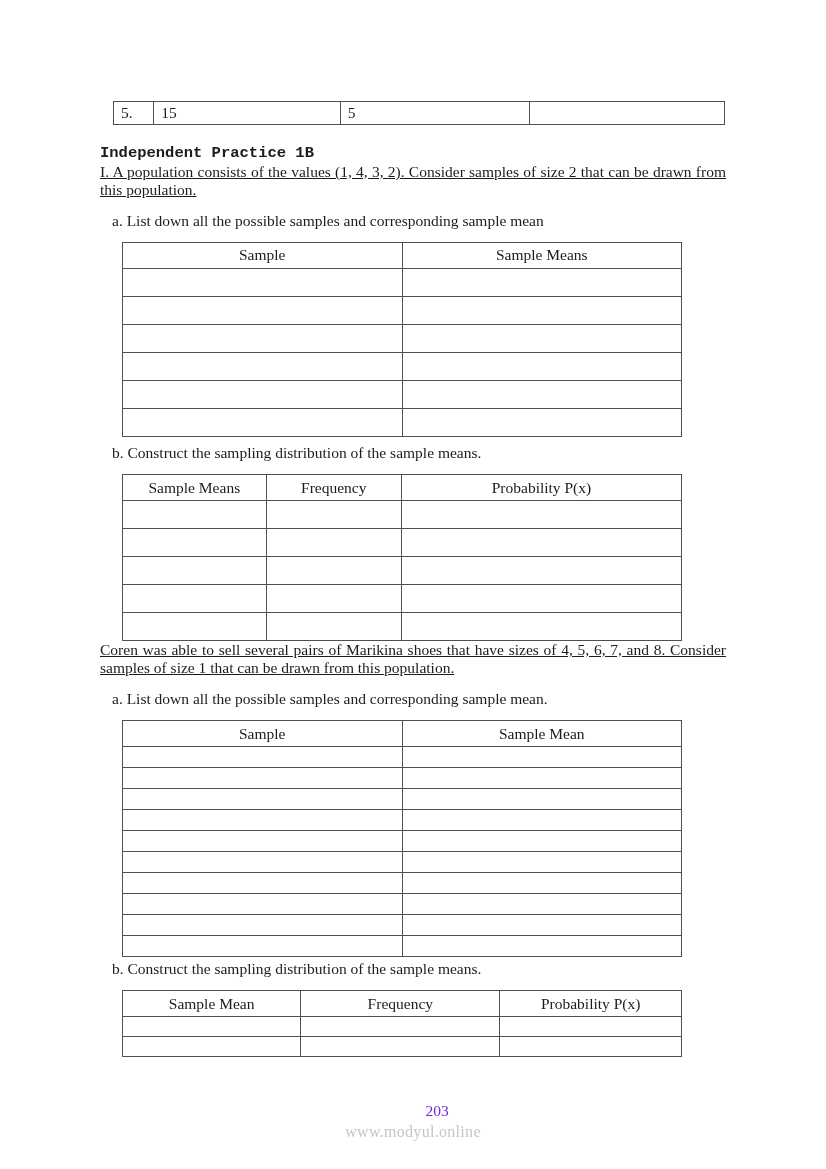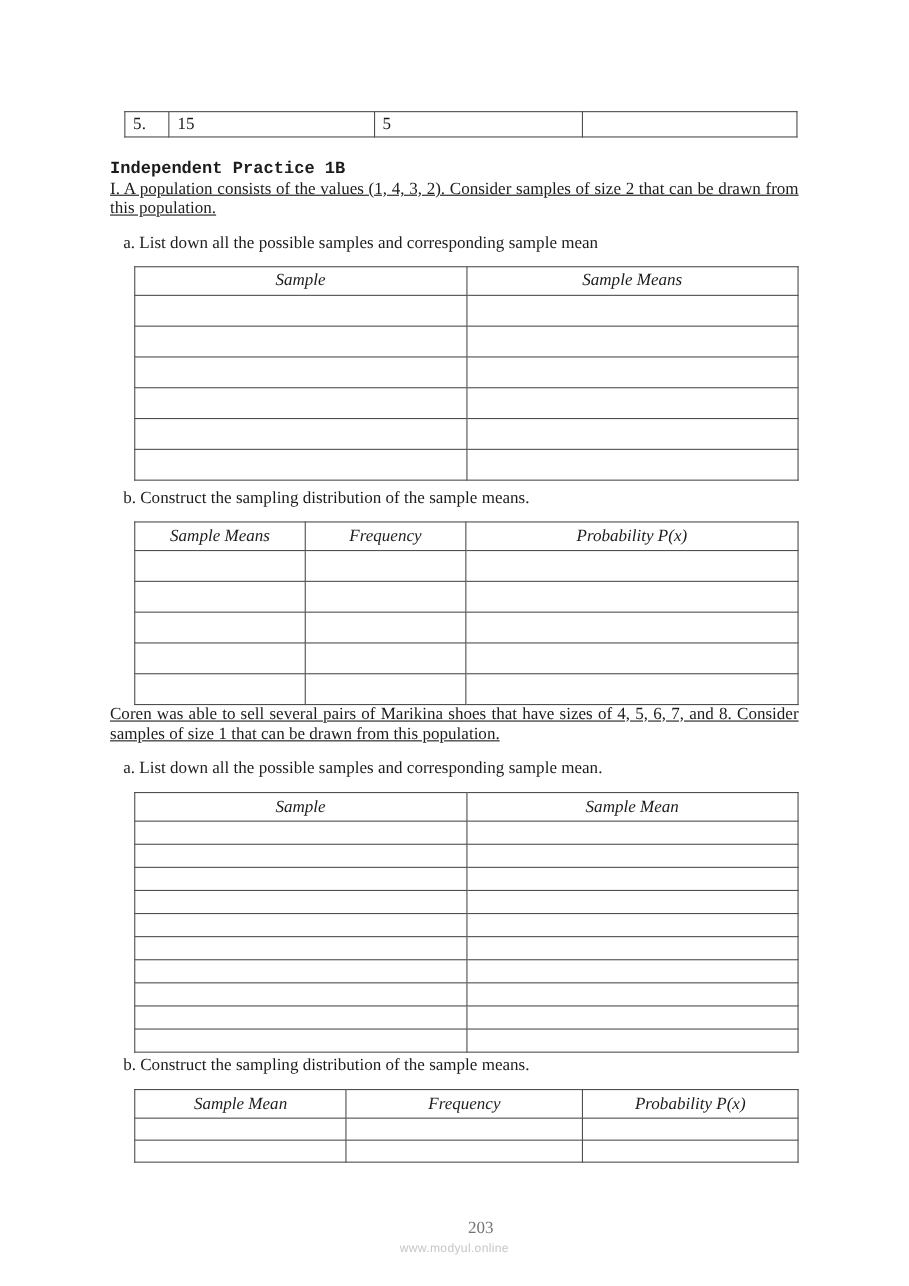--- a/index.html
+++ b/index.html
@@ -45,47 +45,47 @@
     margin: 0;
     text-align: justify;
     line-height: 18.3px;
     text-decoration: underline;
   }
   .task-line {
     margin: 12px;
     line-height: 18.3px;
   }
 
-  .wtable { width: 604px; margin-left: 22px; font-style: italic; }
+  .wtable { width: 560px; margin-left: 22px; }
 
   .tbl-pa tbody td { height: 28px; }
   .tbl-pb { margin-top: 6px; }
   .tbl-pb tbody td { height: 28px; }
   .tbl-aa tbody td { height: 21px; }
   .tbl-ab { margin-top: 4px; }
   .tbl-ab tbody td { height: 20px; }
 
   .gap-b { margin-top: 7px; }
 
   .footer {
     position: absolute;
     left: 0;
     bottom: 28px;
     width: 826px;
     text-align: center;
   }
   .page-number {
     font-size: 15.5px;
-    color: #737373;
+    color: #6d28d9;
     line-height: 19px;
     padding-left: 48px;
   }
   .watermark {
-    font-family: Liberation Sans, sans-serif;
-    font-size: 11px;
+    font-family: Liberation Serif, serif;
+    font-size: 16px;
     color: #c6c6c6;
     margin-top: 3px;
     letter-spacing: 0.3px;
   }
 </style>
 </head>
 <body>
 
 <div class="content">
 

